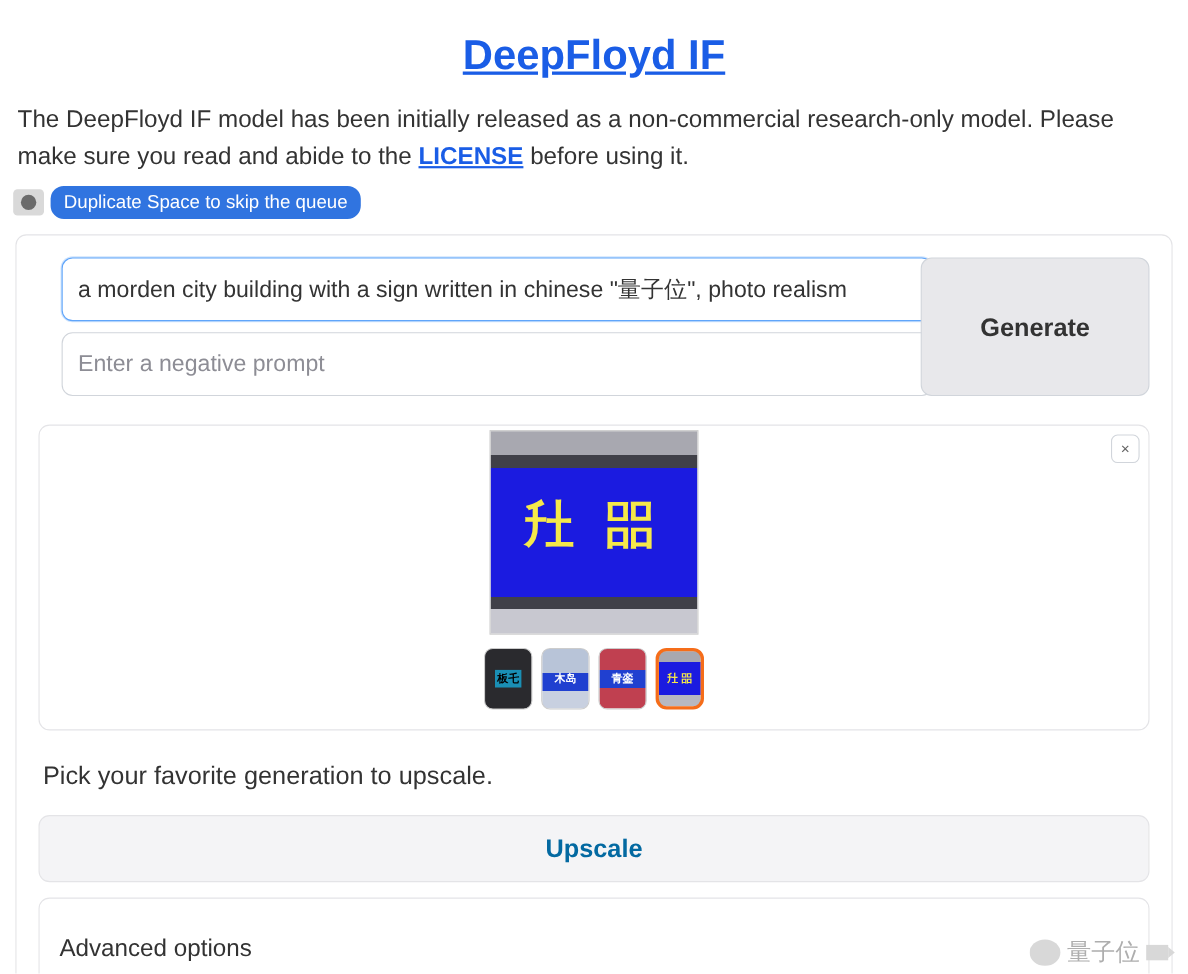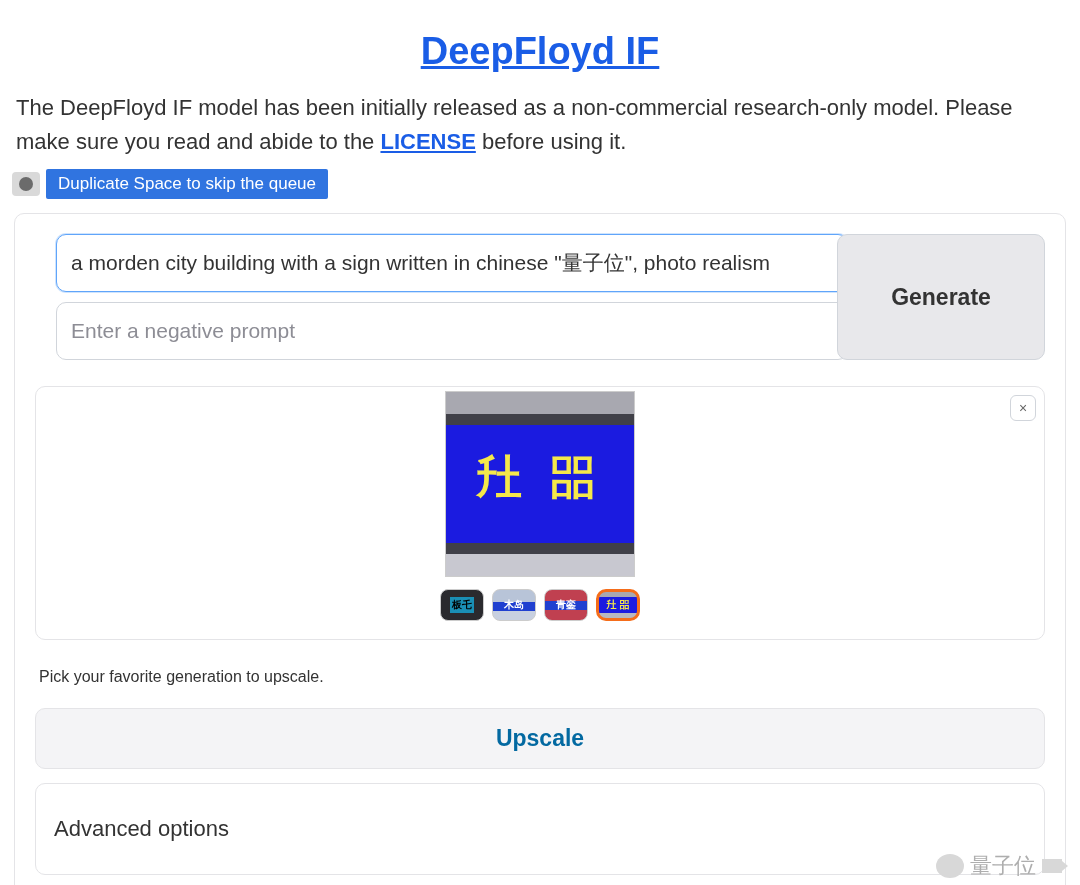--- a/index.html
+++ b/index.html
@@ -50,21 +50,21 @@
     .badge-icon-inner {
       width: 14px;
       height: 14px;
       background: #6b6b6b;
       border-radius: 50%;
     }
     .badge-btn {
       background: #3074e0;
       color: #fff;
       border: none;
-      border-radius: 2px;
+      border-radius: 12px;
       padding: 5px 12px;
       font-size: 17px;
       font-family: inherit;
       cursor: pointer;
     }
     .main-panel {
       margin: 0 14px;
       border: 1px solid #e4e4e7;
       border-radius: 10px;
       background: #fff;
@@ -158,21 +158,21 @@
       font-family: serif;
     }
     .thumbs {
       display: flex;
       justify-content: center;
       gap: 8px;
       margin-top: 12px;
     }
     .thumb {
       width: 44px;
-      height: 32px;
+      height: 56px;
       border-radius: 8px;
       cursor: pointer;
       overflow: hidden;
       border: 1px solid #ccc;
       display: flex;
       align-items: center;
       justify-content: center;
       font-size: 11px;
       font-weight: 700;
       position: relative;
@@ -183,21 +183,21 @@
     }
     .thumb1 { background: #2a2a2e; }
     .thumb1 .tl { background:#1a8fb5; color:#000; padding:1px 2px; font-size:10px;}
     .thumb2 { background: linear-gradient(#b8c4d8 0% 40%, #2040d0 40% 70%, #c8d0e0 70% 100%); }
     .thumb2 .tl { color:#fff; font-size:10px;}
     .thumb3 { background: linear-gradient(#c04050 0% 35%, #2040d0 35% 65%, #c04050 65% 100%); }
     .thumb3 .tl { color:#fff; font-size:10px;}
     .thumb4 { background: linear-gradient(#a8a8b0 0% 20%, #1b1be0 20% 80%, #b8b8c0 80% 100%); }
     .thumb4 .tl { color:#f5e84a; font-size:10px;}
     .pick-text {
-      font-size: 16px;
+      font-size: 23px;
       color: #333;
       margin: 28px 4px 22px 4px;
     }
     .upscale-btn {
       width: 100%;
       border: 1px solid #e4e4e7;
       border-radius: 10px;
       background: #f4f4f6;
       color: #0369a1;
       font-size: 23px;

